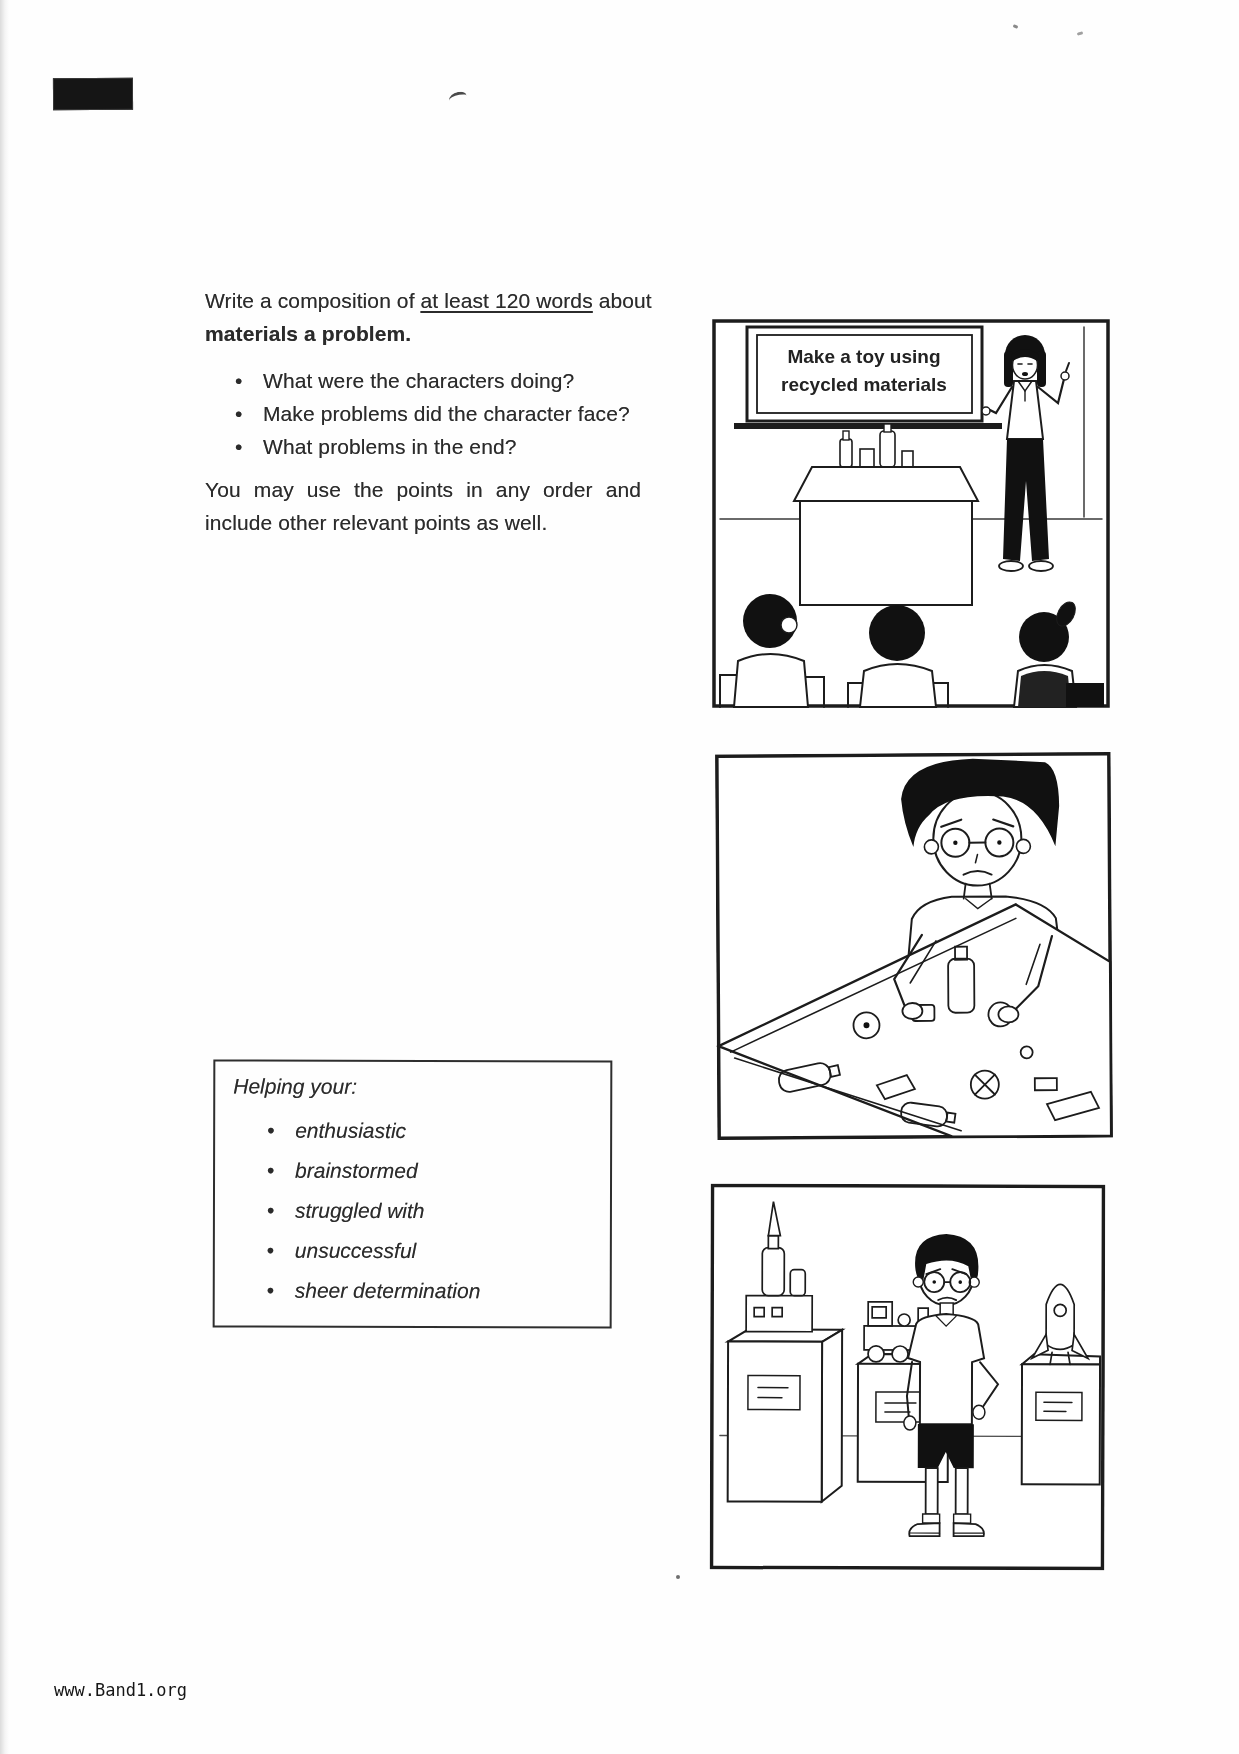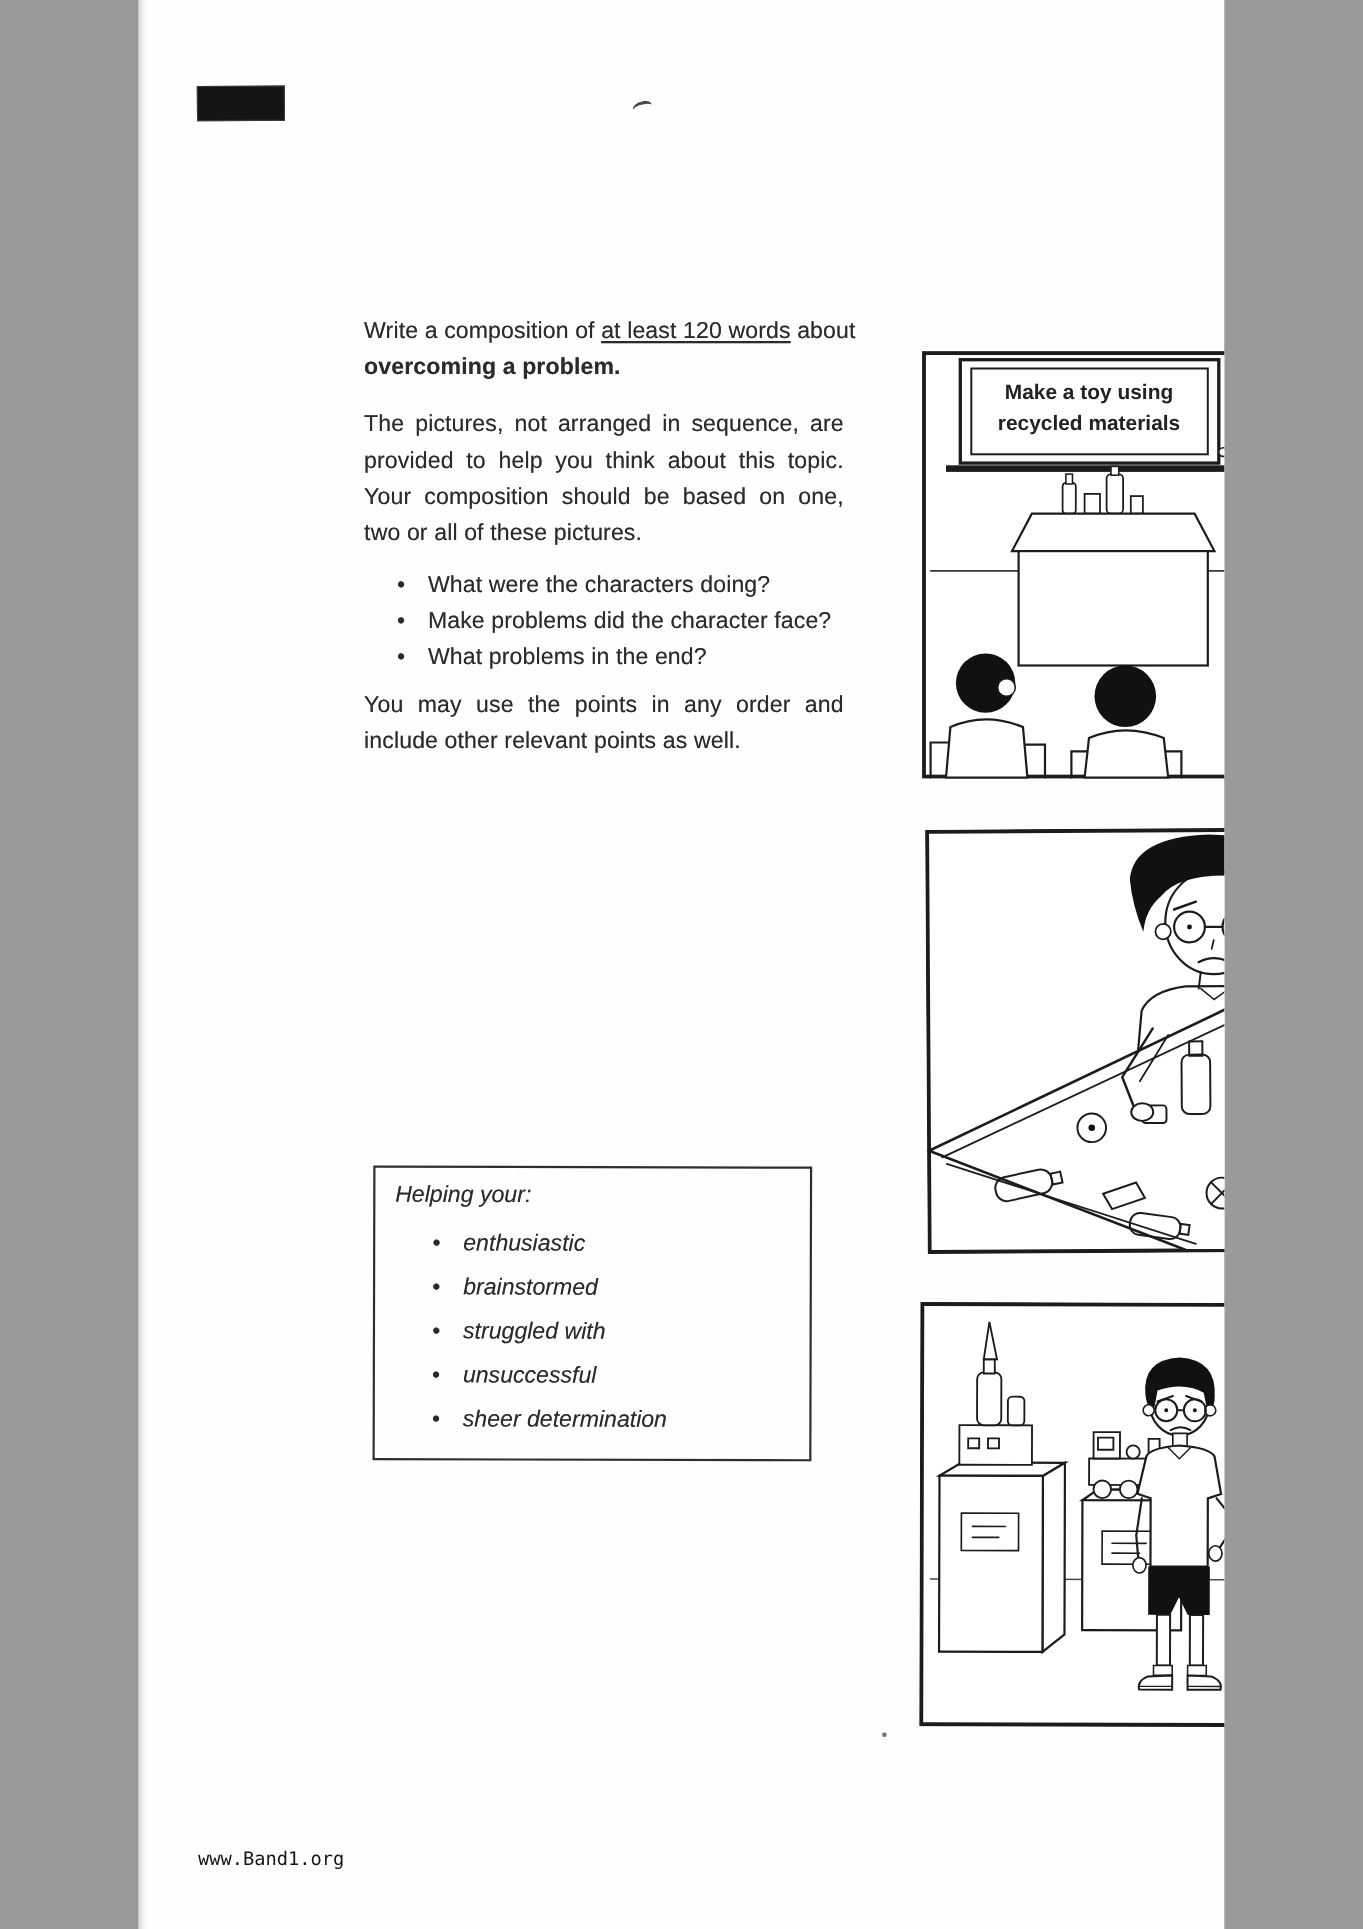--- a/index.html
+++ b/index.html
@@ -1,17 +1,17 @@
 <!DOCTYPE html>
 <html><head>
 <meta charset="utf-8">
 <style>
   html,body{margin:0;padding:0;background:#9a9a9a;}
   .page{
-    position:relative;width:987px;height:1754px;margin:0 auto;
+    position:relative;width:1239px;height:1754px;margin:0 auto;
     background:#fefefe;overflow:hidden;
     font-family:"Liberation Sans",sans-serif;color:#2b2b2b;
   }
   
   .edge-left{position:absolute;left:0;top:0;width:9px;height:1754px;
     background:linear-gradient(90deg,#c9c9c9,#efefef 55%,rgba(255,255,255,0));opacity:.65;}
   .redaction{position:absolute;left:53px;top:78px;width:78px;height:30px;background:#151515;
     border:1px solid #3a3a3a;transform:rotate(-.3deg);}
   .stray-dash{position:absolute;left:449px;top:92px;width:18px;height:9px;
     border-top:3px solid #4a4a4a;border-radius:60% 40% 0 0;transform:rotate(-9deg);}
@@ -67,23 +67,22 @@
   <div class="redaction"></div>
   <div class="stray-dash"></div>
   <div class="speck s1"></div>
   <div class="speck s2"></div>
   <div class="speck s3"></div>
   <div class="speck s4"></div>
 
   <div class="instructions">
     <p class="p1">
       <span class="line"><span>Write a composition of </span><span class="u">at least 120 words</span><span> about</span></span><br>
-      <span class="line b">overcoming a problem.</span>
+      <span class="line b">materials a problem.</span>
     </p>
-    <p class="p2">The pictures, not arranged in sequence, are provided to help you think about this topic. Your composition should be based on one, two or all of these pictures.</p>
     <ul class="points">
       <li>What were the characters doing?</li>
       <li>Make problems did the character face?</li>
       <li>What problems in the end?</li>
     </ul>
     <p class="p4">You may use the points in any order and include other relevant points as well.</p>
   </div>
 
   <div class="helping-box">
     <p class="hw-title">Helping your:</p>

